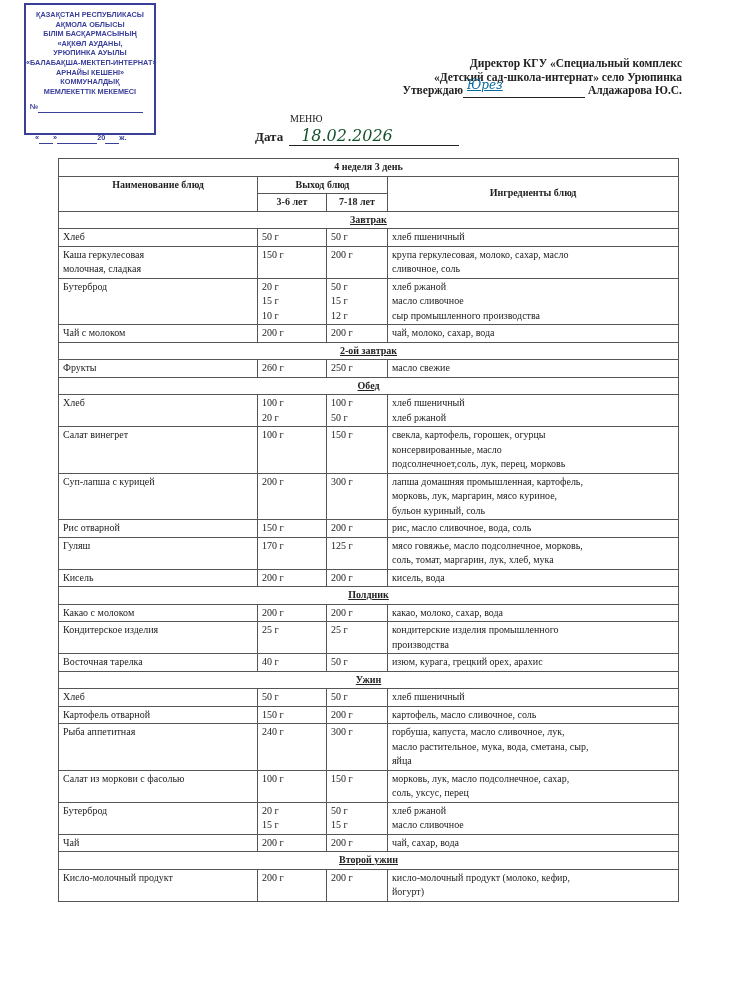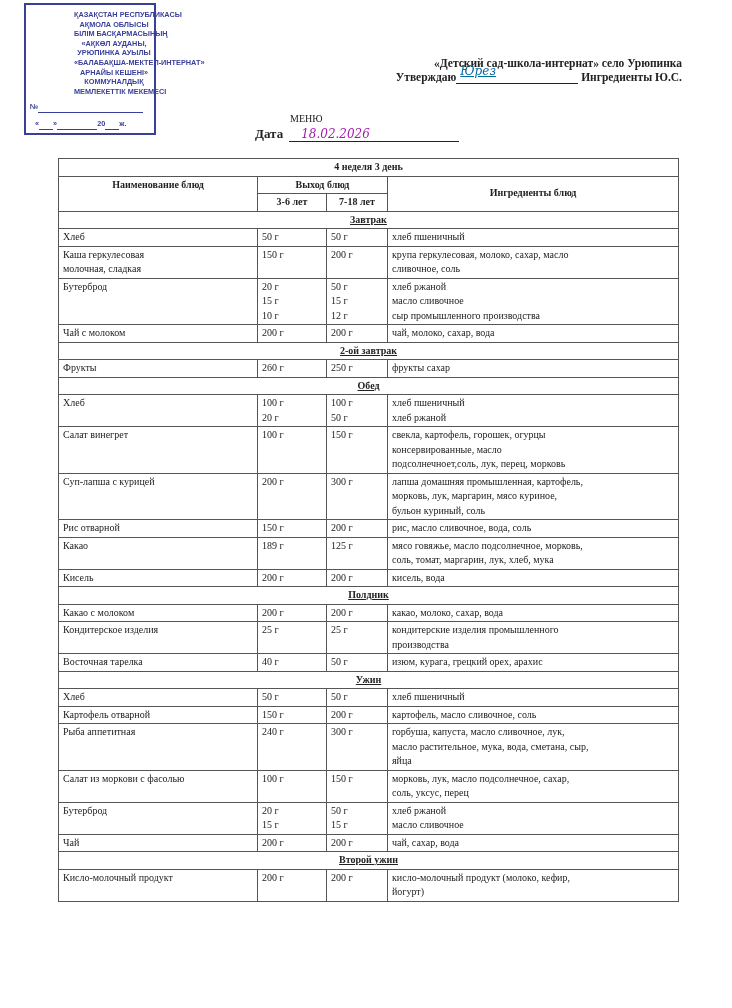--- a/index.html
+++ b/index.html
@@ -1,31 +1,31 @@
 <!DOCTYPE html>
 <html><head>
 <meta charset="utf-8">
 <style>
   html, body { margin:0; padding:0; background:#ffffff; }
   body { width:732px; height:1008px; position:relative; overflow:hidden;
          font-family:"Liberation Serif", serif; color:#222; }
   .stamp { position:absolute; left:24px; top:3px; width:132px; height:132px;
            border:2px solid #3a3f9a; color:#3a3f9a; font-family:"Liberation Sans", sans-serif;
            font-size:7.3px; font-weight:bold; text-align:center; line-height:9.6px; box-sizing:border-box; padding-top:5px; }
-  .stamp .line { display:block; white-space:nowrap;margin-left:48px; }
+  .stamp .line { display:block; white-space:nowrap; }
   .stamp .num { text-align:left; padding-left:4px; margin-top:6px; }
   .stamp .num span.u, .stamp .dt span.u { display:inline-block; border-bottom:1px solid #3a3f9a; }
-  .stamp .dt { text-align:left; padding-left:9px; margin-top:6px; }
+  .stamp .dt { text-align:left; padding-left:9px; margin-top:20px; }
   .approve { position:absolute; right:50px; top:57px; text-align:right; font-weight:bold; font-size:11.5px; line-height:13.5px; }
   .approve .sigline { display:inline-block; width:122px; border-bottom:1px solid #222; position:relative; height:12px; vertical-align:bottom; }
   .sig { position:absolute; left:4px; top:-6px; font-family:"DejaVu Serif", serif; font-style:italic; color:#0369a1; font-size:12px; font-weight:normal;text-decoration:underline; }
   .menu-title { position:absolute; left:290px; top:113px; font-weight:normal; font-size:10px; }
   .date-line { position:absolute; left:255px; top:126px; font-weight:bold; font-size:13px; }
   .date-line .val { display:inline-block; width:170px; border-bottom:1px solid #222; margin-left:6px;
-                    font-family:"DejaVu Serif", serif; font-style:italic; font-weight:normal; color:#a21caf; font-size:12px; padding-left:12px; box-sizing:border-box; }
+                    font-family:"DejaVu Serif", serif; font-style:italic; font-weight:normal; color:#14532d; font-size:16px; padding-left:12px; box-sizing:border-box; }
   table.menu { position:absolute; left:58px; top:158px; width:621px; border-collapse:collapse; font-size:10px; line-height:14.5px; }
   table.menu td, table.menu th { border:1px solid #555; padding:1px 4px; vertical-align:top; }
   table.menu th { font-weight:bold; text-align:center; }
   .sec td { font-weight:bold; text-align:center; padding:0 4px;text-decoration:underline; }
   .c1 { width:190px;margin-top:24px; } .c2 { width:60px;font-family:Liberation Serif, serif; } .c3 { width:52px; }
   .ml { white-space:pre-line; }
 </style>
 </head>
 <body>
 
@@ -37,24 +37,25 @@
   <span class="line">УРЮПИНКА АУЫЛЫ</span>
   <span class="line">«БАЛАБАҚША-МЕКТЕП-ИНТЕРНАТ»</span>
   <span class="line">АРНАЙЫ КЕШЕНІ»</span>
   <span class="line">КОММУНАЛДЫҚ</span>
   <span class="line">МЕМЛЕКЕТТІК МЕКЕМЕСІ</span>
   <div class="num"><span>№</span><span class="u" style="width:105px">&nbsp;</span></div>
   <div class="dt"><span>«</span><span class="u" style="width:14px">&nbsp;</span><span>»</span><span class="u" style="width:40px">&nbsp;</span><span>20</span><span class="u" style="width:14px">&nbsp;</span><span>ж.</span></div>
 </div>
 
 <div class="approve">
+  <div>Директор КГУ «Специальный комплекс</div>
   <div>«Детский сад-школа-интернат» село Урюпинка</div>
   <div>
     <span>Утверждаю</span><span class="sigline"><span class="sig">Юрез</span></span>
-    <span>Ингредиенты Ю.С.</span>
+    <span>Алдажарова Ю.С.</span>
   </div>
 </div>
 
 <div class="menu-title">МЕНЮ</div>
 <div class="date-line">
   <span>Дата</span><span class="val">18.02.2026</span>
 </div>
 
 <table class="menu">
   <thead>
@@ -107,21 +108,21 @@
         <td class="ml">200 г</td>
         <td class="ml">чай, молоко, сахар, вода</td>
       </tr>
       <tr class="sec">
         <td colspan="4">2-ой завтрак</td>
       </tr>
       <tr>
         <td class="ml">Фрукты</td>
         <td class="ml">260 г</td>
         <td class="ml">250 г</td>
-        <td class="ml">фрукты сахар</td>
+        <td class="ml">масло свежие</td>
       </tr>
       <tr class="sec">
         <td colspan="4">Обед</td>
       </tr>
       <tr>
         <td class="ml">Хлеб</td>
         <td class="ml">100 г
 20 г</td>
         <td class="ml">100 г
 50 г</td>
@@ -144,22 +145,22 @@
 морковь, лук, маргарин, мясо куриное,
 бульон куриный, соль</td>
       </tr>
       <tr>
         <td class="ml">Рис отварной</td>
         <td class="ml">150 г</td>
         <td class="ml">200 г</td>
         <td class="ml">рис, масло сливочное, вода, соль</td>
       </tr>
       <tr>
-        <td class="ml">Какао</td>
-        <td class="ml">189 г</td>
+        <td class="ml">Гуляш</td>
+        <td class="ml">170 г</td>
         <td class="ml">125 г</td>
         <td class="ml">мясо говяжье, масло подсолнечное, морковь,
 соль, томат, маргарин, лук, хлеб, мука</td>
       </tr>
       <tr>
         <td class="ml">Кисель</td>
         <td class="ml">200 г</td>
         <td class="ml">200 г</td>
         <td class="ml">кисель, вода</td>
       </tr>

